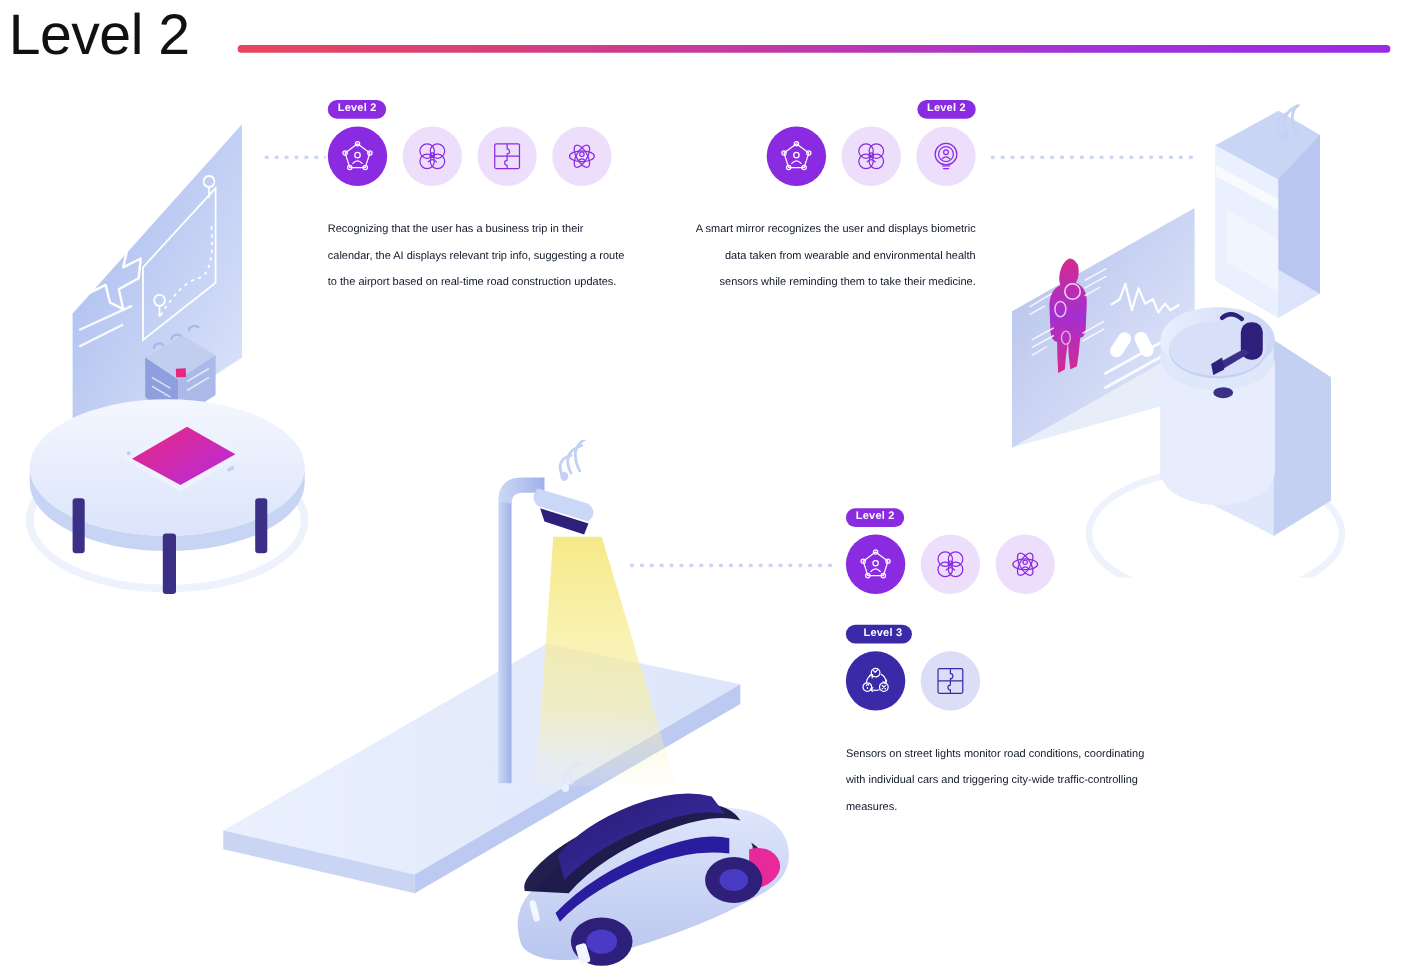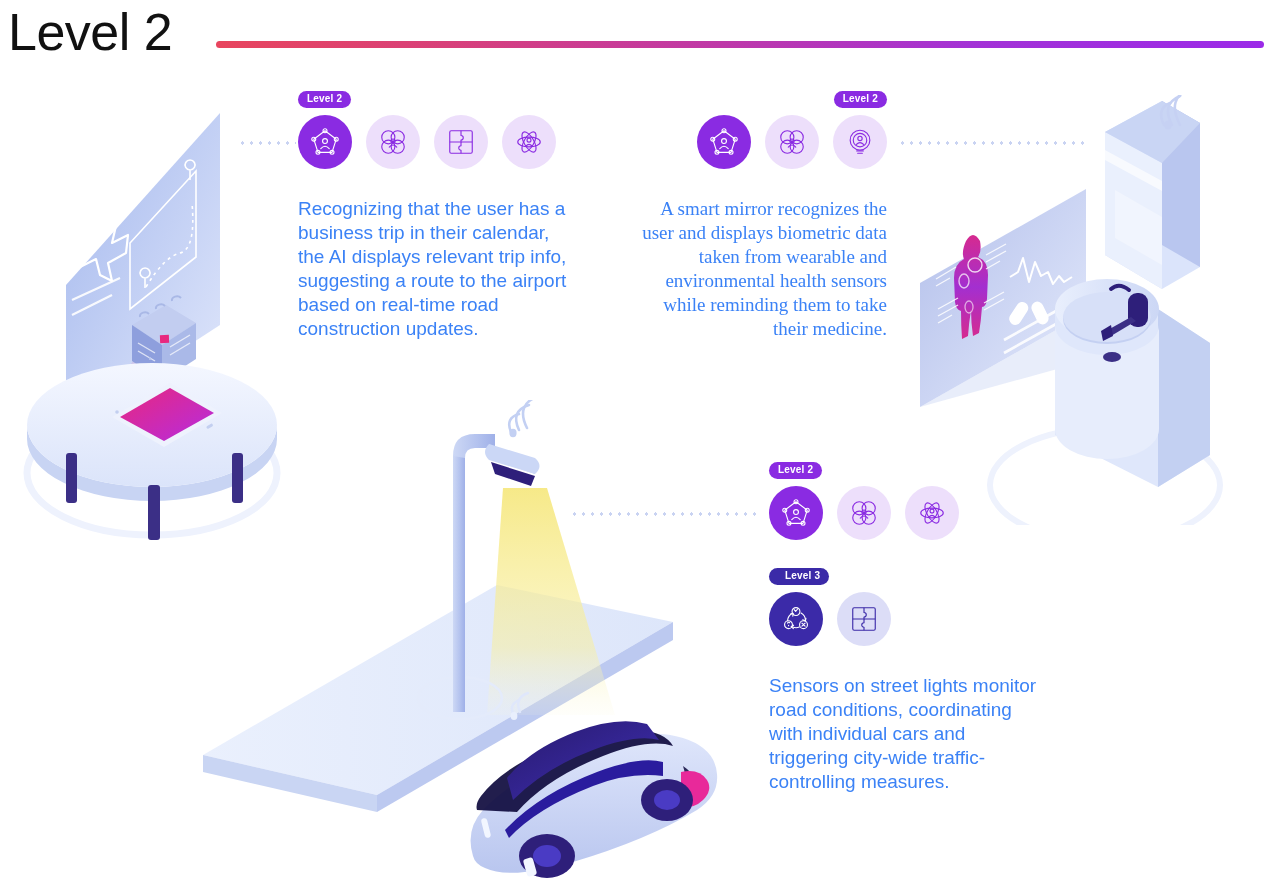--- a/index.html
+++ b/index.html
@@ -57,24 +57,24 @@
   }
   .ic svg{display:block;}
   .ic-solid-l2{background:#8a2be2;}
   .ic-light-l2{background:#eddffb;}
   .ic-solid-l3{background:#3b2aa8;}
   .ic-light-l3{background:#dcddf7;}
 
   
   .copy{
     position:absolute;
-    font-size:19px;line-height:24px;color:#3b82f6;
+    font-size:10px;line-height:24px;color:#0f172a;
     font-family:"Liberation Sans", sans-serif;
   }
-  .copy.right{text-align:right;font-family:Liberation Serif, serif;}
+  .copy.right{text-align:right;}
 
   
   .illus{position:absolute;}
   .illus svg{display:block;}
 </style>
 </head>
 <body>
 
 <div class="stage">
 

